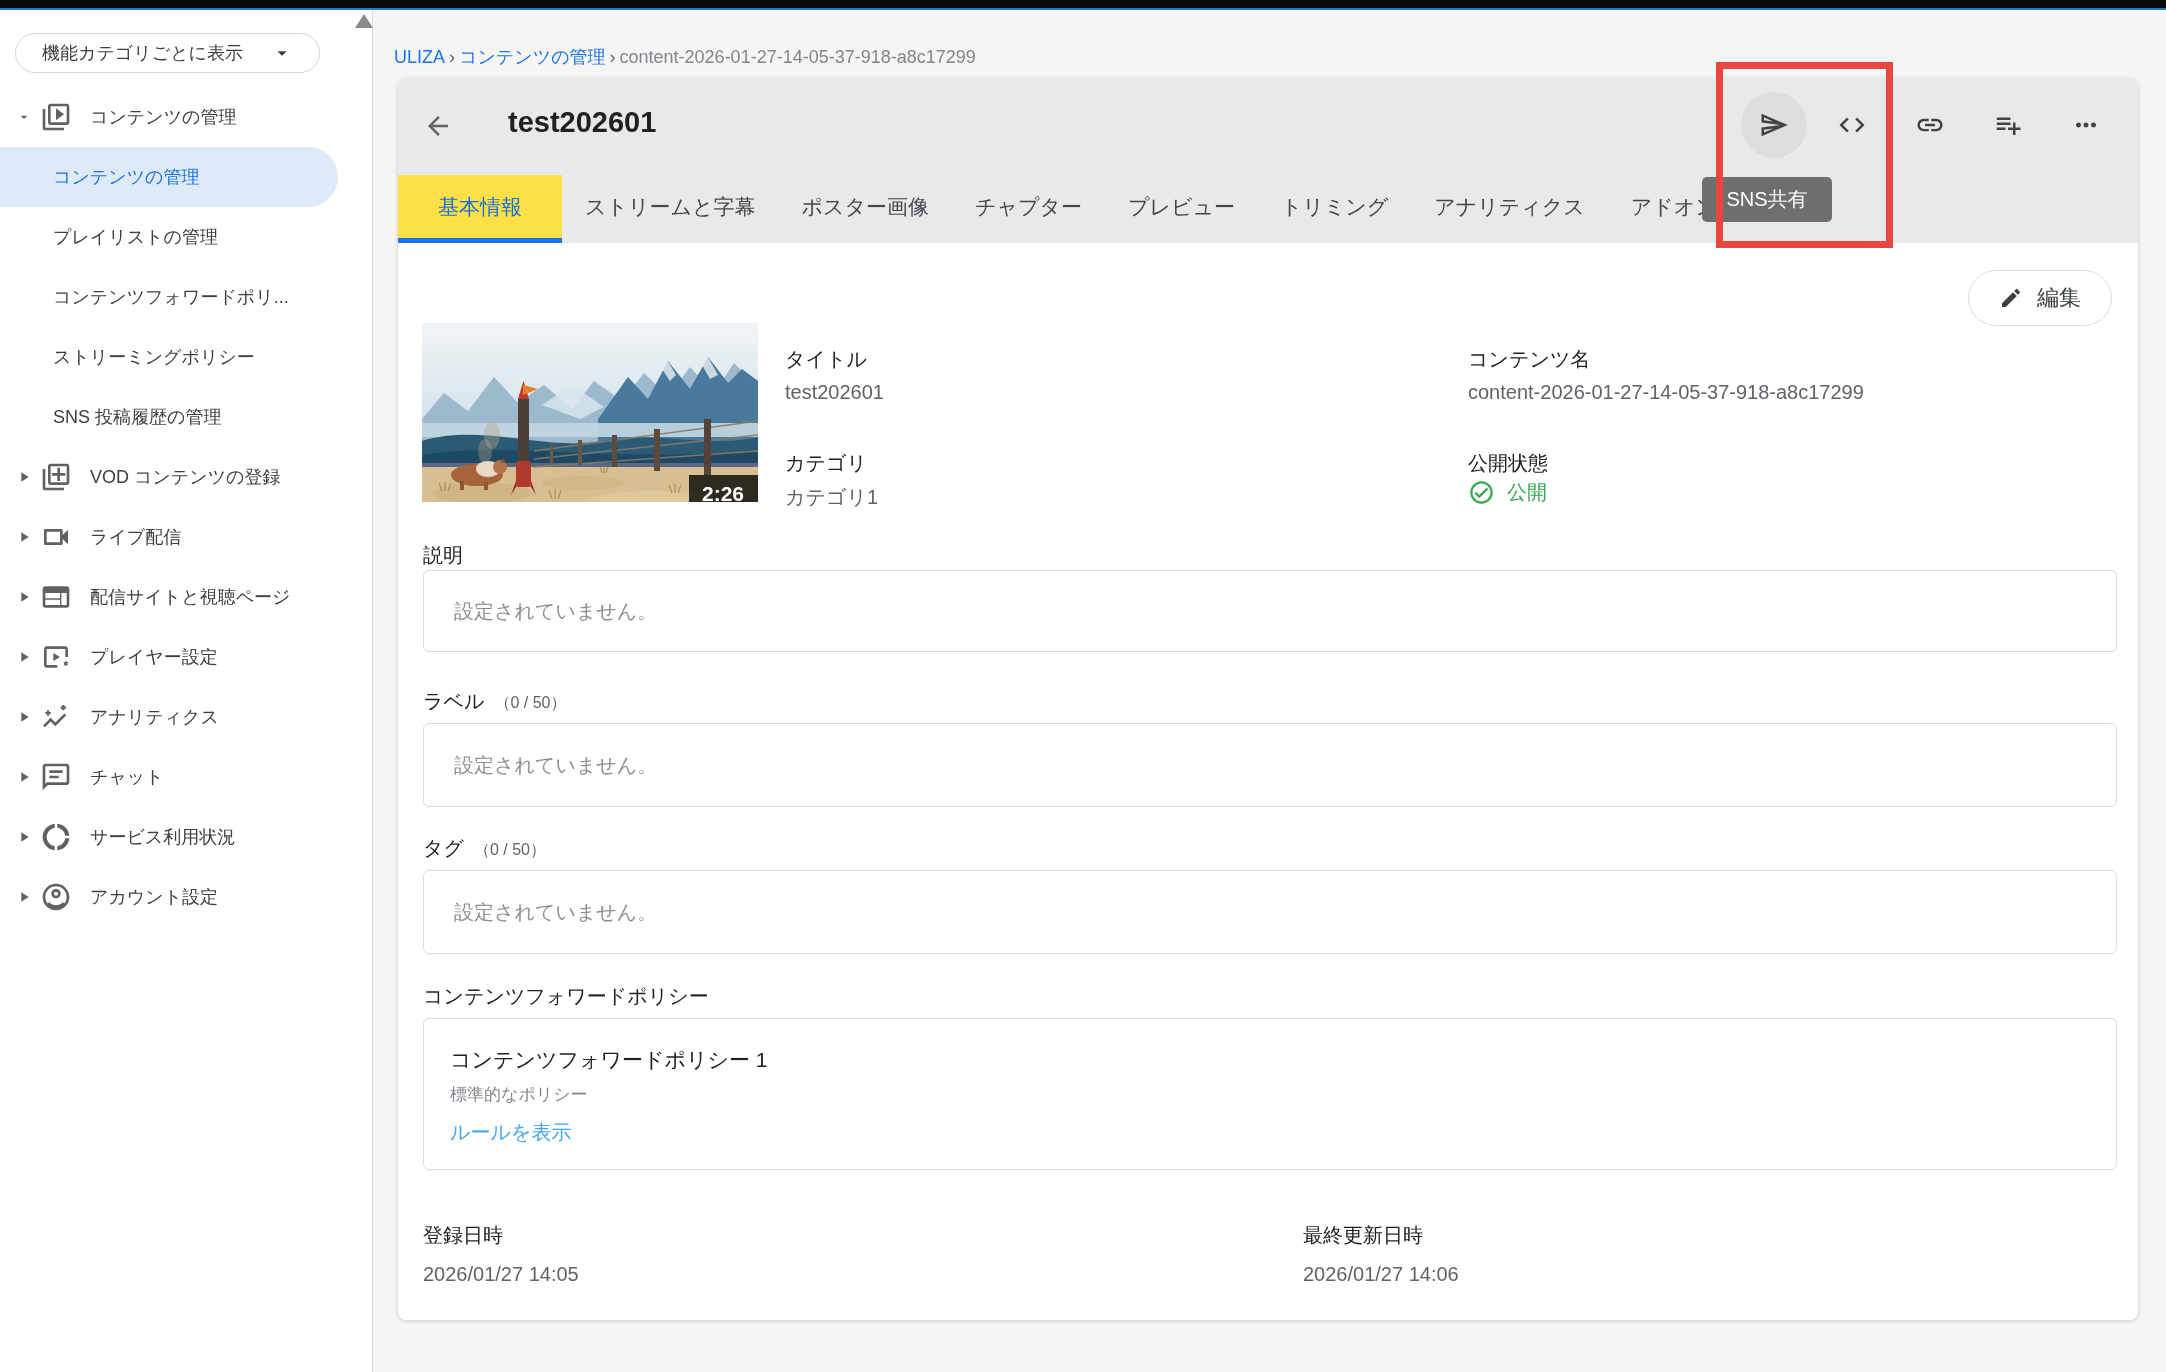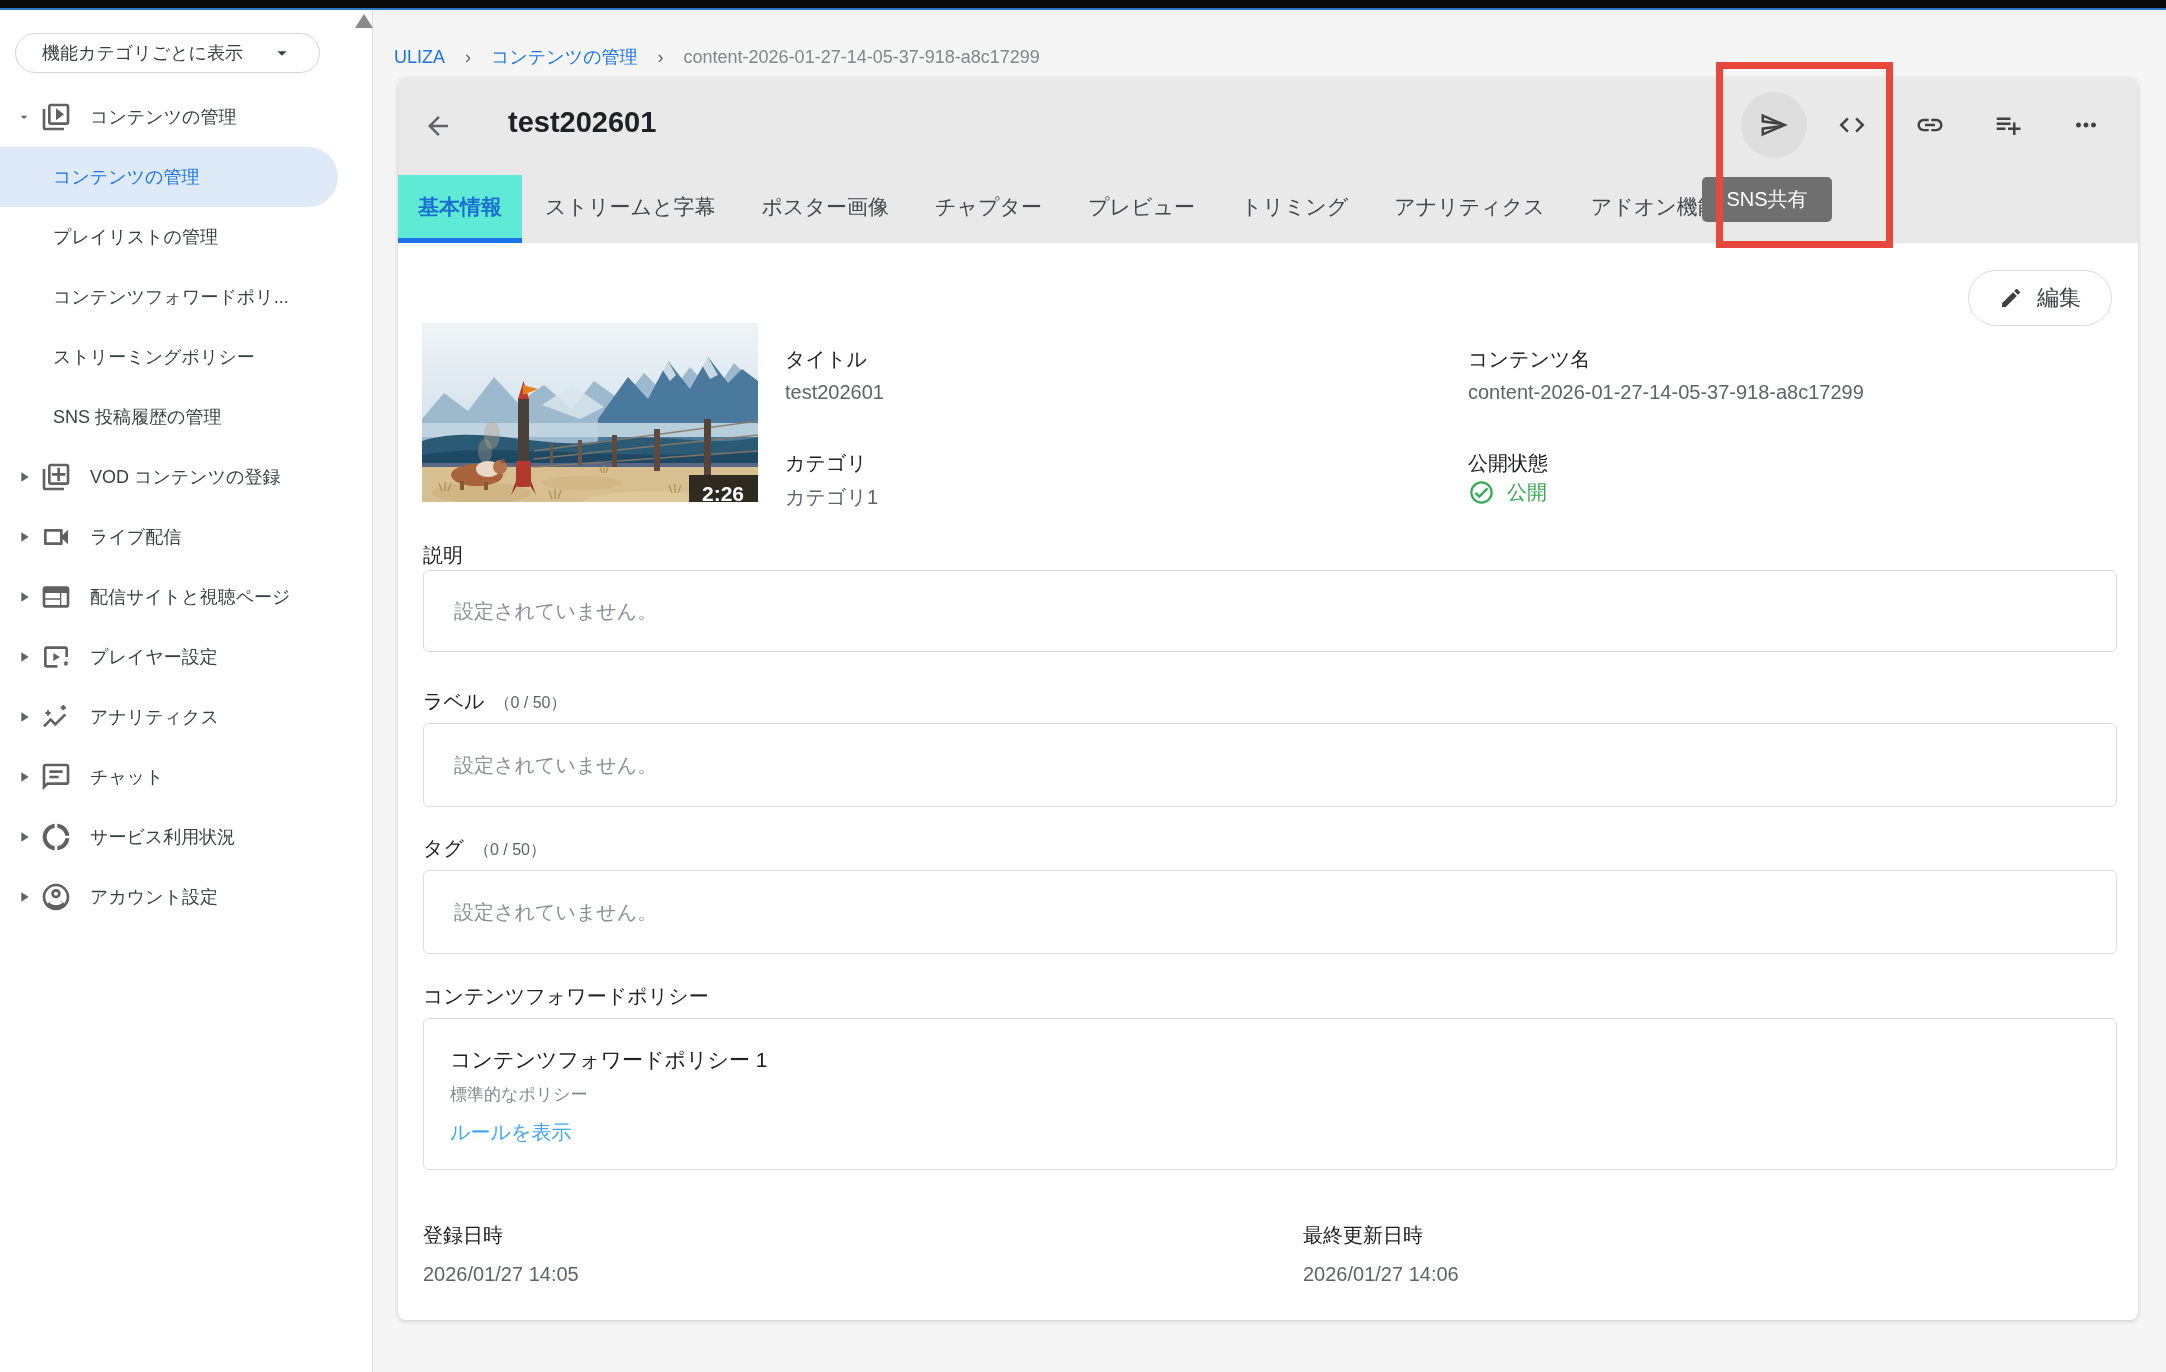--- a/index.html
+++ b/index.html
@@ -33,21 +33,21 @@
   .nav-icon { position:absolute; left:40px; width:32px; height:32px; color:#616161; display:flex; }
   .nav-icon svg { width:32px; height:32px; }
   .nav-label { position:absolute; left:90px; font-size:18px; color:#3c4043; white-space:nowrap; }
   .nav-sub .nav-label { left:53px; }
   .nav-active { width:338px; background:#dfeaf8; border-radius:0 31px 31px 0; }
   .nav-active .nav-label { color:#1a73e8; }
 
   
   .main { position:absolute; left:374px; top:10px; width:1792px; height:1362px; }
   .breadcrumb { position:absolute; left:20px; top:28px; height:38px;
-    display:flex; align-items:center; gap:20px; font-size:18px; }
+    display:flex; align-items:center; gap:4px; font-size:18px; }
   .crumb-link { color:#1a73e8; text-decoration:none; font-weight:500; cursor:pointer; }
   .crumb-sep { color:#5f6368; font-size:18px; }
   .crumb-current { color:#80868b; font-weight:400; }
 
   
   .card { position:absolute; left:24px; top:68px; width:1740px; height:1242px;
     background:#ffffff; border-radius:8px; box-shadow:0 1px 4px rgba(0,0,0,.18); }
   .card-header { position:absolute; left:0; top:0; width:1740px; height:165px;
     background:#e9e9e9; border-radius:8px 8px 0 0; }
   .back-btn { position:absolute; left:22px; top:30px; width:36px; height:36px;
@@ -60,21 +60,21 @@
   .icon-btn { width:36px; height:36px; display:flex; align-items:center; justify-content:center;
     color:#424242; cursor:pointer; position:relative; }
   .icon-btn svg { width:30px; height:30px; }
   .icon-btn.circled::before { content:""; position:absolute; left:-15px; top:-15px;
     width:66px; height:66px; border-radius:50%; background:#dedede; }
   .icon-btn.circled svg { position:relative; }
 
   .tabs { position:absolute; left:0; bottom:0; height:68px; display:flex; align-items:stretch; }
   .tab { display:flex; align-items:center; padding:0 23px; font-size:21px;
     color:#43474b; cursor:pointer; white-space:nowrap; border-bottom:5px solid transparent; }
-  .tab.active { background:#5eead4; color:#1a6fd4; border-bottom:5px solid #1a73e8; padding:0 20px; font-weight:700; }
+  .tab.active { background:#fde047; color:#1a6fd4; border-bottom:5px solid #1a73e8; padding:0 40px; font-weight:400; }
 
   
   .card-body { position:absolute; left:0; top:165px; width:1740px; height:1077px; }
   .edit-btn { position:absolute; right:26px; top:27px; height:56px; padding:0 30px;
     border:1.5px solid #dadce0; border-radius:28px; background:#fff;
     display:flex; align-items:center; gap:14px; font-size:22px; color:#3c4043; cursor:pointer; }
   .edit-btn svg { width:24px; height:24px; color:#3c4043; }
 
   .thumb { position:absolute; left:24px; top:80px; width:336px; height:179px; overflow:hidden; }
   .info-col1 { position:absolute; left:387px; top:80px; width:600px; }

